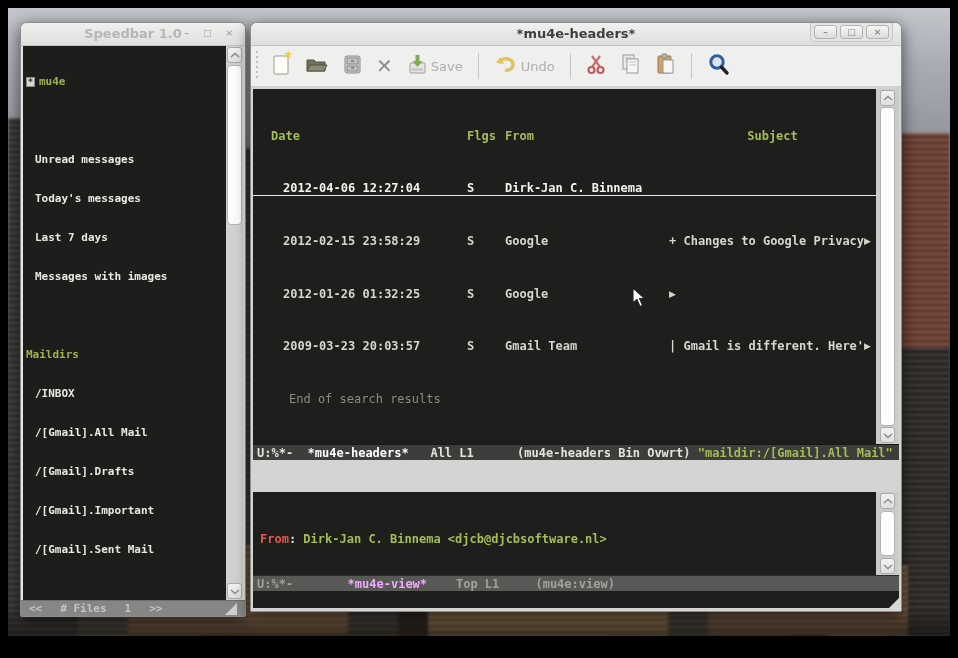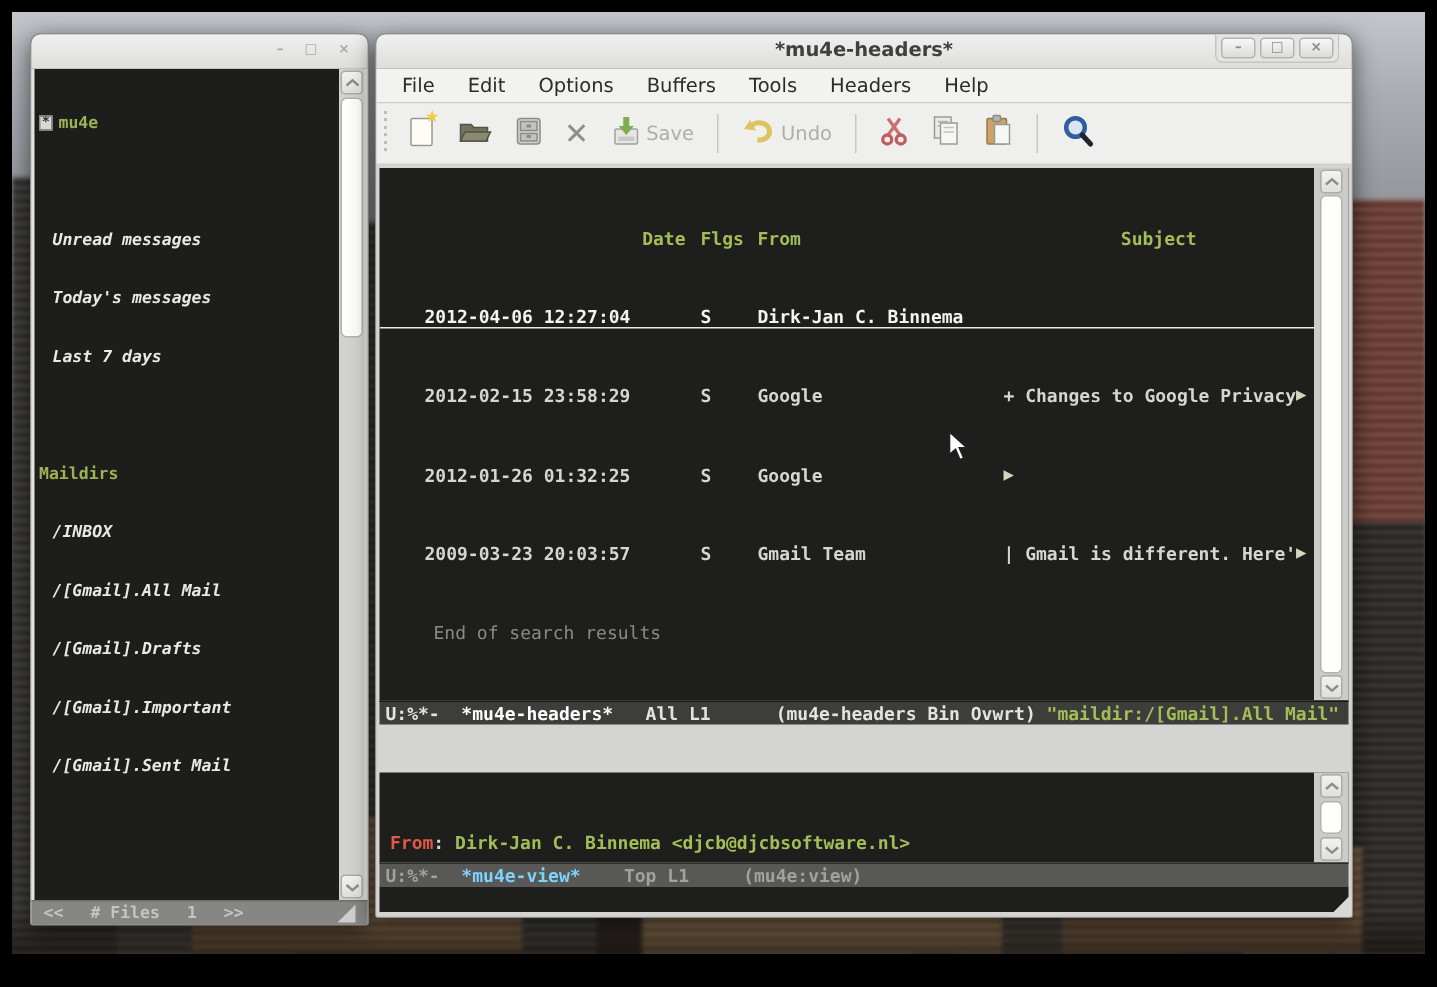--- a/index.html
+++ b/index.html
@@ -31,21 +31,21 @@
   
   .sb-body{flex:1;display:flex;padding:0 2px;background:#e3e3e1;min-height:0;}
   .sb-content{flex:1;background:#1d1e1b;padding:3px 0 0 3px;overflow:hidden;
     font-family:"DejaVu Sans Mono","Liberation Mono",monospace;font-size:11px;font-weight:bold;line-height:13px;
     color:#e9e9e3;white-space:pre;}
   .sb-root{display:flex;align-items:center;}
   .sb-exp{display:inline-block;width:9px;height:10px;background:#d8d8d6;color:#33332f;font-size:9px;
     line-height:9px;text-align:center;margin-right:4px;border:1px solid #8a8a88;}
   .sb-green{color:#9db254;}
   .sb-item{padding-left:9px;color:#ececе6;}
-  .sb-item{color:#ececе6;font-style:italic;}
+  .sb-item{color:#ececе6;}
   .sb-head{color:#9db254;}
   .sb-scroll{flex:0 0 17px;background:#d2d2d0;display:flex;flex-direction:column;align-items:center;padding:1px;}
   .sb-status{flex:0 0 16px;background:#868684;display:flex;align-items:center;gap:18px;
     font-family:"DejaVu Sans Mono","Liberation Mono",monospace;font-size:11px;font-weight:bold;color:#c4c4c2;
     padding:0 8px;border-top:1px solid #6f6f6d;}
 
   
   .scr-btn{width:15px;height:16px;flex:0 0 16px;border:1px solid #ababa9;border-radius:3px;
     background:linear-gradient(180deg,#f2f2f0,#dfdfdd);display:flex;align-items:center;justify-content:center;}
   .scr-thumb{width:15px;background:#fdfdfb;border:1px solid #b2b2b0;border-radius:4px;}
@@ -73,29 +73,29 @@
   .pane-text{flex:1;min-width:0;overflow:hidden;}
   .vscroll{flex:0 0 23px;background:#cbcbc9;display:flex;flex-direction:column;align-items:center;padding:1px 0;gap:1px;}
   .h-row{display:flex;height:14.5px;font-size:12px;color:#d6d6ce;align-items:center;}
   .h-row .c-ind{flex:0 0 18px;}
   .h-row .c-date{flex:0 0 186px;padding-left:12px;}
   .h-row .c-flags{flex:0 0 48px;padding-left:10px;}
   .h-row .c-from{flex:0 0 164px;}
   .h-row .c-subj{flex:1;overflow:hidden;text-align:center;}
   .h-row .c-arrow{flex:0 0 12px;font-size:9px;color:#cfd7be;font-family:"DejaVu Sans",sans-serif;}
   .h-cols{color:#a3bd57;}
-  .h-cols .c-date{padding-left:0;text-align:right;}
+  .h-cols .c-date{padding-left:0;}
   .h-current{color:#f4f4ee;border-bottom:1px solid #e9e9e3;}
   .h-footer{color:#8b8b85;font-weight:normal;margin-left:36px;}
   .modeline{flex:0 0 16px;display:flex;align-items:center;font-size:12px;padding-left:4px;overflow:hidden;}
   .ml-active{background:#3d3d3b;color:#e4e4de;border-top:1px solid #181816;}
   .ml-active .ml-buf{color:#ffffff;}
   .ml-active .ml-query{color:#a3bd57;}
   .ml-inactive{background:#585856;color:#a2a29c;border-top:1px solid #2c2c2a;}
-  .ml-inactive .ml-buf{color:#7dd3fc;}
+  .ml-inactive .ml-buf{color:#f0abfc;margin-left:40px;}
   .echo{flex:0 0 17px;background:#1e1f1c;}
   .vline{height:12.8px;font-size:12px;color:#d8d8d0;}
   .f-label{color:#e2584a;}
   .f-val{color:#a3bd57;}
   .view-pad{padding:2px 0 0 7px;}
   .hdr-pad{padding:2px 0 0 0;}
   .grip{position:absolute;right:0;bottom:0;width:0;height:0;
     border-left:15px solid transparent;border-bottom:15px solid #d8d8d6;}
   .sb-grip{width:0;height:0;border-left:12px solid transparent;border-bottom:12px solid #cfcfcd;margin-left:auto;}
 
@@ -116,35 +116,37 @@
     <div class="bld win-tx" style="right:0;top:340px;width:60px;height:290px;background-color:#2f2b28;"></div>
     <div class="bld win-tx" style="left:120px;bottom:0;width:220px;height:90px;background-color:#8a6a48;"></div>
     <div class="bld win-tx" style="left:420px;bottom:0;width:240px;height:80px;background-color:#9a7a52;"></div>
     <div class="bld win-tx" style="left:700px;bottom:0;width:200px;height:70px;background-color:#7c5c40;"></div>
     <div class="bld" style="left:0;bottom:0;width:100%;height:26px;background:linear-gradient(180deg,rgba(20,16,12,.1),rgba(20,16,12,.65));"></div>
   </div>
 </div>
 
 <div class="window" style="left:20px;top:22px;width:226px;height:595px;">
   <div class="titlebar">
+    <div class="title inactive">Speedbar 1.0</div>
     <div class="tb-flat">
       <span>–</span>
       <span>□</span>
       <span>×</span>
     </div>
   </div>
   <div class="sb-body">
     <div class="sb-content">
       <div class="sb-root">
         <span class="sb-exp">*</span><span class="sb-green">mu4e</span>
       </div>
       <div class="vline"> </div>
       <div class="sb-item">Unread messages</div>
       <div class="sb-item">Today's messages</div>
       <div class="sb-item">Last 7 days</div>
+      <div class="sb-item">Messages with images</div>
       <div class="vline"> </div>
       <div class="sb-head">Maildirs</div>
       <div class="sb-item">/INBOX</div>
       <div class="sb-item">/[Gmail].All Mail</div>
       <div class="sb-item">/[Gmail].Drafts</div>
       <div class="sb-item">/[Gmail].Important</div>
       <div class="sb-item">/[Gmail].Sent Mail</div>
       
       
       
@@ -176,29 +178,20 @@
 <div class="window" style="left:250px;top:22px;width:652px;height:590px;">
   <div class="titlebar">
     <div class="title">*mu4e-headers*</div>
     <div class="tb-buttons">
       <div class="tb-btn"><span>–</span></div>
       <div class="tb-btn"><span>□</span></div>
       <div class="tb-btn"><span>×</span></div>
     </div>
   </div>
 
-  <div class="menubar">
-    <span class="menu-item">File</span>
-    <span class="menu-item">Edit</span>
-    <span class="menu-item">Options</span>
-    <span class="menu-item">Buffers</span>
-    <span class="menu-item">Tools</span>
-    <span class="menu-item">Headers</span>
-    <span class="menu-item">Help</span>
-  </div>
 
   <div class="toolbar">
     <div class="t-handle"></div>
     <div class="t-btn">
       <span style="position:relative;display:inline-block;">
         <svg width="20" height="24">
             <rect x="3" y="4" width="14" height="18" rx="1" fill="#fdfdf6" stroke="#9a9a90"></rect>
           </svg>
         <span style="position:absolute;right:-2px;top:-4px;color:#f2cf3c;font-size:11px;">★</span>
       </span>

